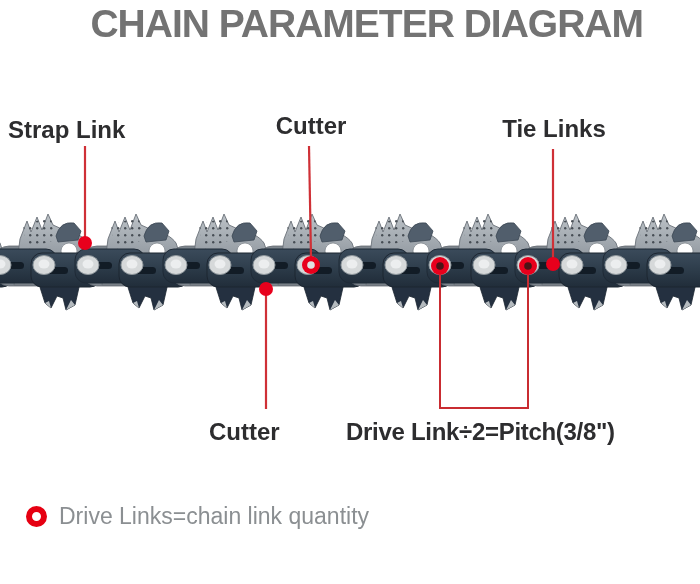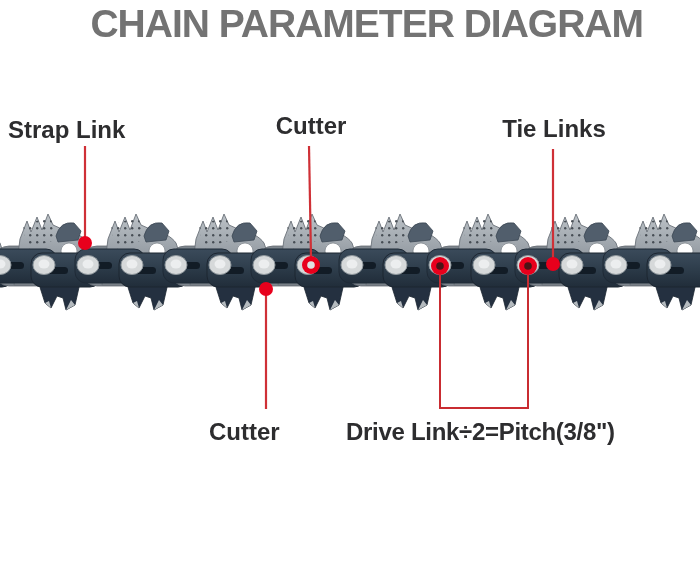--- a/index.html
+++ b/index.html
@@ -120,15 +120,19 @@
     <g>
       <circle cx="528" cy="131" r="9" fill="#e8001c"></circle>
       <circle cx="528" cy="131" r="3.8" fill="#4a1416"></circle>
     </g>
   </svg>
 
   <div class="lbl lbl-cutter">Cutter</div>
   <div class="lbl lbl-formula">Drive Link÷2=Pitch(3/8")</div>
 
   <div class="notes">
+    <div class="note-row">
+      <span class="ring"></span>
+      <span class="note-text">Drive Links=chain link quantity</span>
+    </div>
   </div>
 
 </div>
 
 </body></html>

